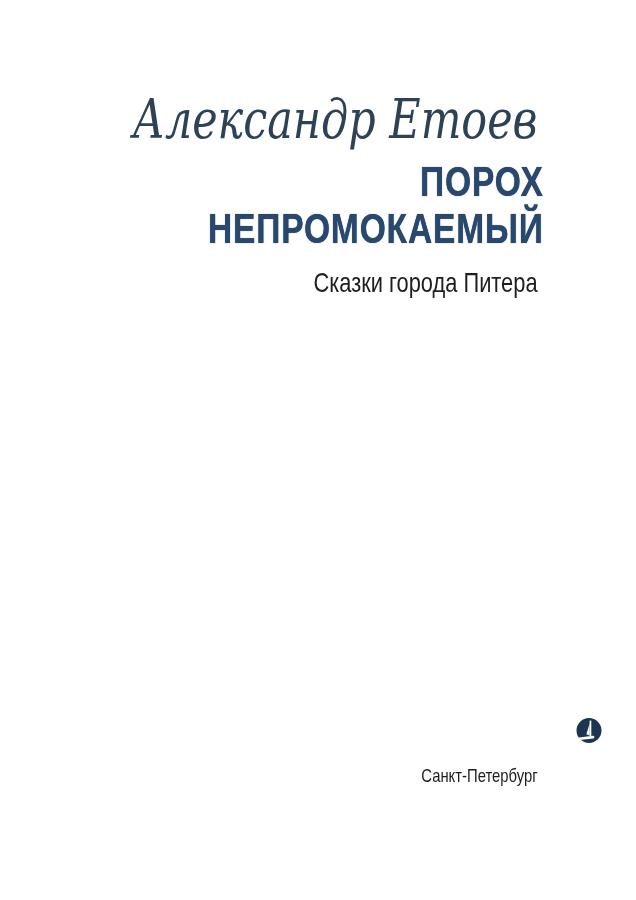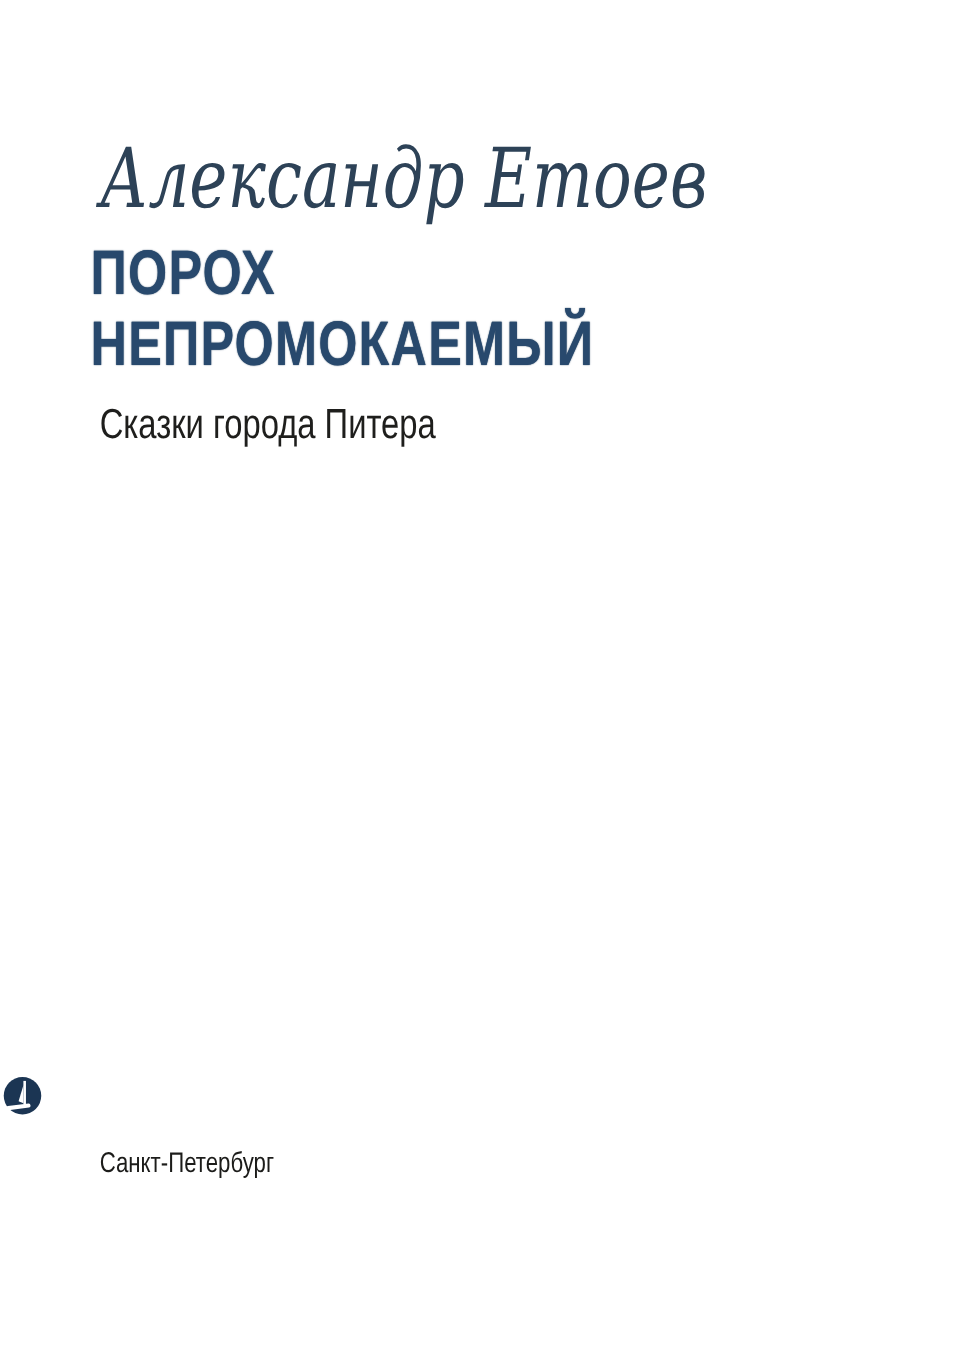--- a/index.html
+++ b/index.html
@@ -15,21 +15,21 @@
     overflow: hidden;
     font-family: "Liberation Sans", sans-serif;
   }
   
   .content {
     position: absolute;
     left: 0;
     right: 32px;
     top: 0;
     bottom: 0;
-    text-align: left;
+    text-align: right;
     padding-left: 16px;
   }
   .author {
     position: absolute;
     left: 0; right: 0;
     top: 92px;
     font-family: "DejaVu Serif", serif;
     font-style: italic;
     font-weight: 400;
     font-size: 55px;

